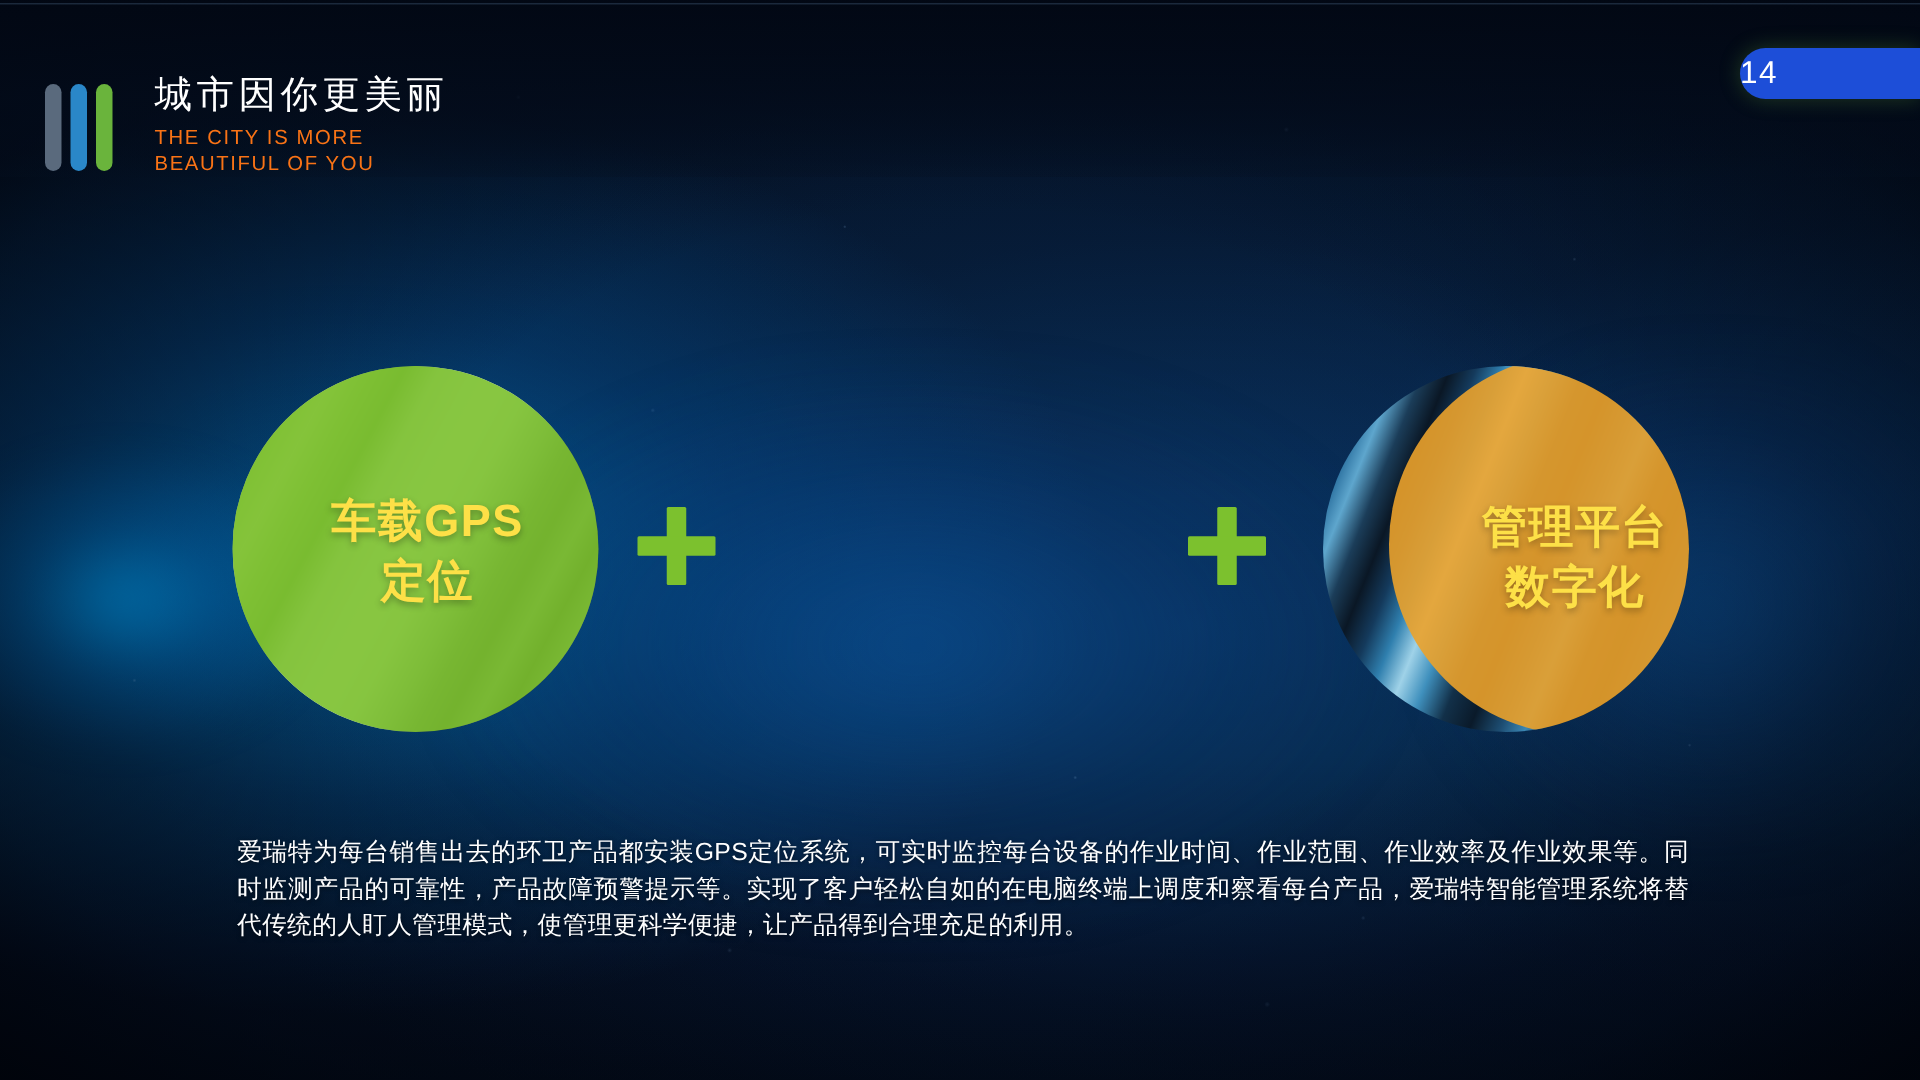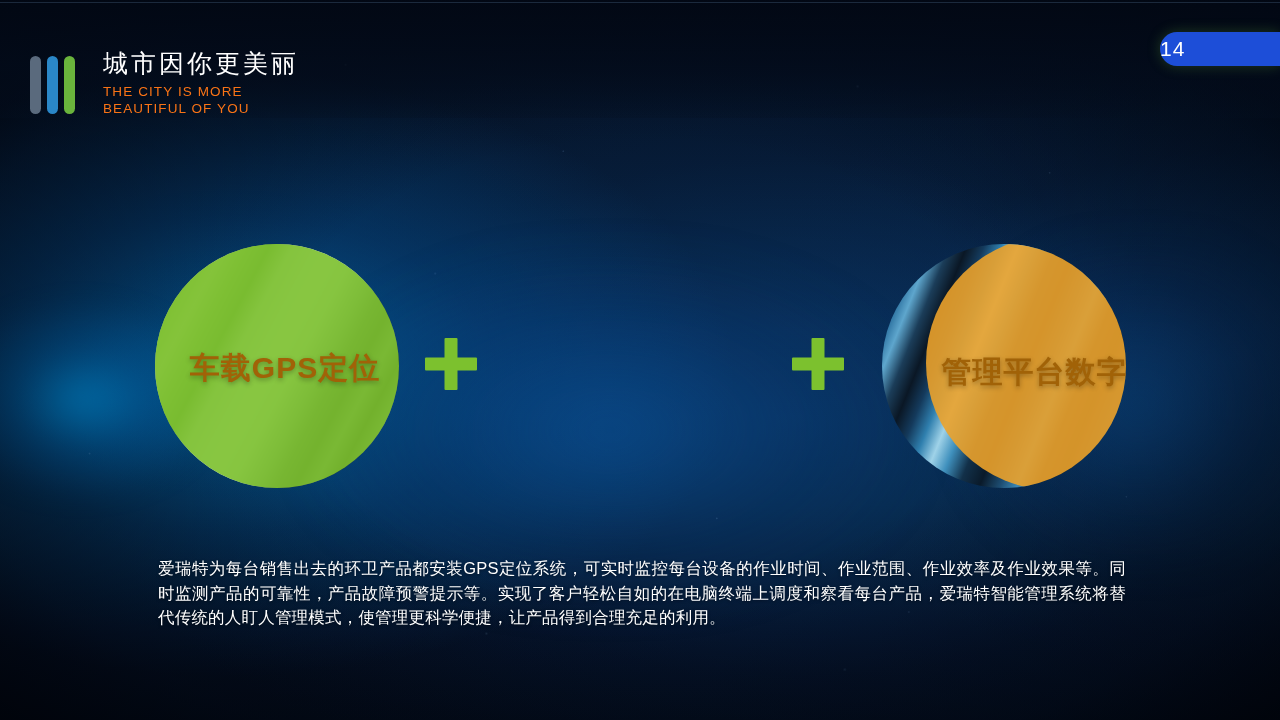--- a/index.html
+++ b/index.html
@@ -178,24 +178,24 @@
     inset: 0;
   }
   .circle .tint {
     position: absolute;
     border-radius: 50%;
   }
   .circle .caption {
     position: absolute;
     inset: 0;
     display: flex;
-    flex-direction: row;
+    flex-direction: column;
     align-items: center;
     justify-content: center;
-    color: #a16207;
+    color: #fde047;
     font-size: 30px;
     font-weight: bold;
     line-height: 1.33;
     letter-spacing: 1px;
     text-shadow: 0 2px 5px rgba(0,0,0,0.30);
     text-align: center;
     z-index: 3;
   }
 
   

